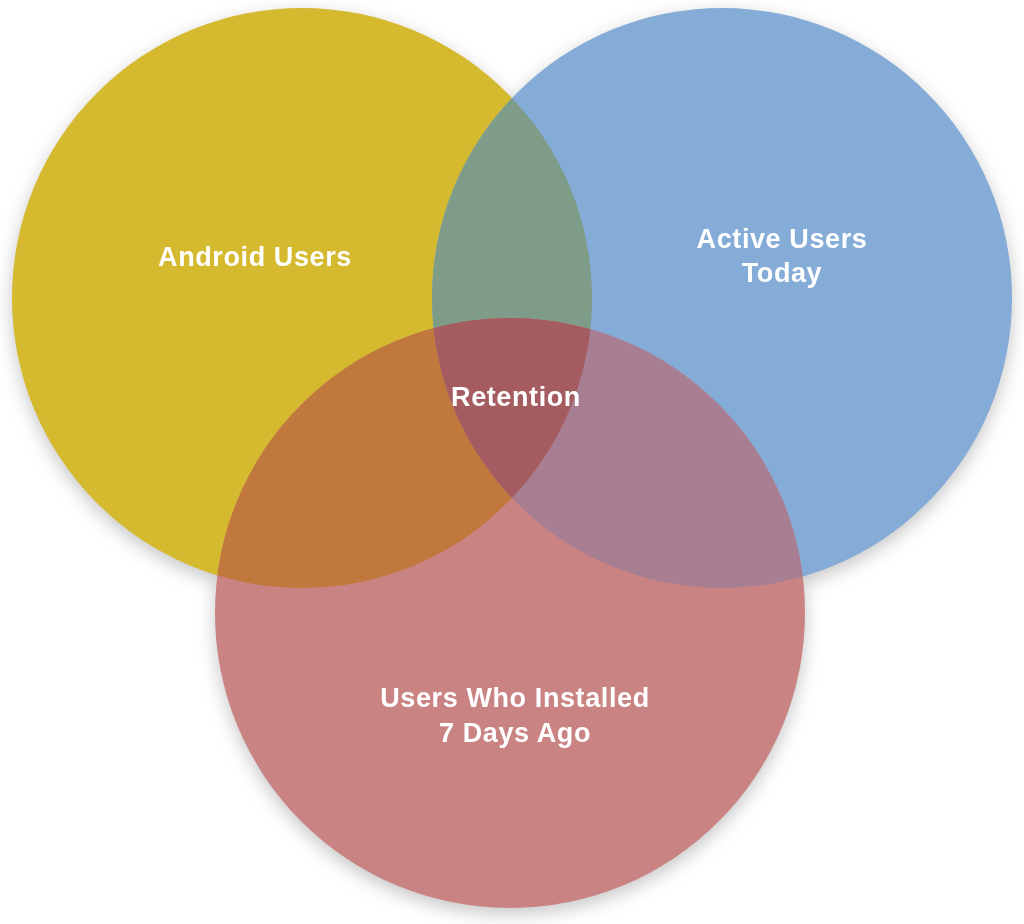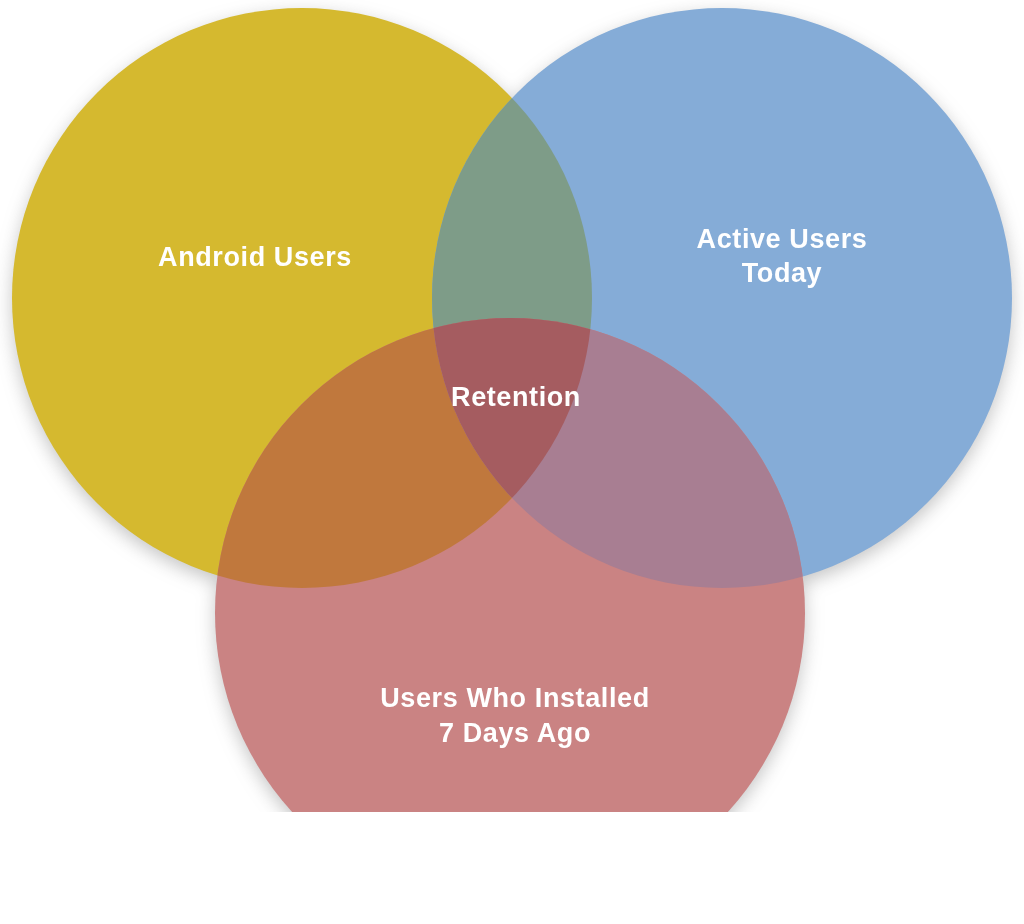--- a/index.html
+++ b/index.html
@@ -3,21 +3,21 @@
 <meta charset="utf-8">
 <style>
   html, body {
     margin: 0;
     padding: 0;
     background: #ffffff;
   }
   .stage {
     position: relative;
     width: 1024px;
-    height: 812px;
+    height: 924px;
     background: #ffffff;
     overflow: hidden;
   }
   svg { display: block; }
   .venn-shapes {
     filter: drop-shadow(0 6px 9px rgba(90, 90, 90, 0.35));
   }
   .venn-label {
     font-family: "Liberation Sans", "DejaVu Sans", sans-serif;
     font-weight: bold;

